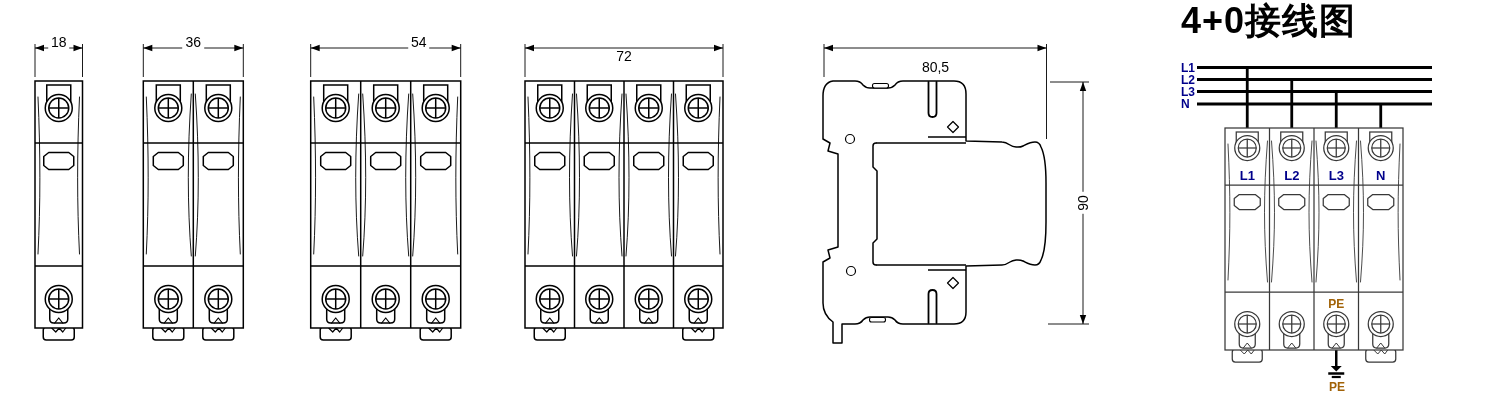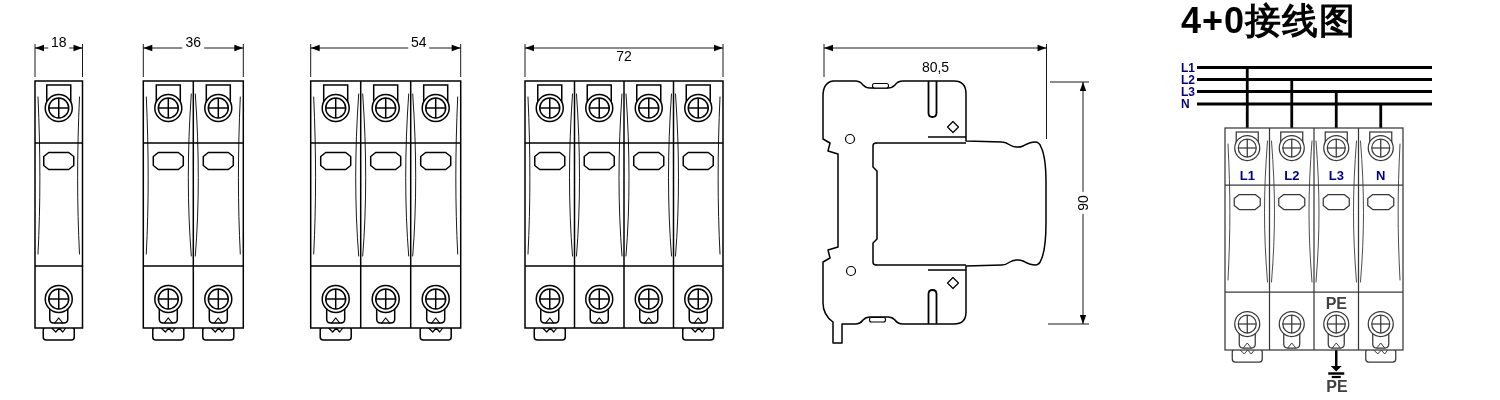--- a/index.html
+++ b/index.html
@@ -8,22 +8,22 @@
   #art{position:absolute;left:0;top:0;}
   .dim{position:absolute;transform:translate(-50%,-50%);font-size:14px;color:#000;
        background:#fff;padding:0 3px;white-space:nowrap;line-height:1;}
   .dim-rot{transform:translate(-50%,-50%) rotate(-90deg);}
   .wtitle{position:absolute;font-size:36px;font-weight:bold;color:#000;line-height:1;
           white-space:nowrap;letter-spacing:1px;}
   .buslabel{position:absolute;transform:translateY(-50%);font-size:12px;font-weight:bold;
             color:#00008B;line-height:1;}
   .termlabel{position:absolute;transform:translate(-50%,-50%);font-size:13px;font-weight:bold;
              color:#00008B;line-height:1;}
-  .pelabel{position:absolute;transform:translate(-50%,-50%);font-size:16px;font-weight:bold;
-           color:#404040;line-height:1;}
+  .pelabel{position:absolute;transform:translate(-50%,-50%);font-size:12px;font-weight:bold;
+           color:#a16207;line-height:1;}
 </style>
 </head>
 <body>
 
 <div id="canvas">
   <svg id="art" width="1500" height="400">
       <g>
         <rect x="43.25" y="327" width="31" height="13" rx="3" fill="#fff" stroke="#000" stroke-width="1.5"></rect>
         <path d="M 51.75,328 L 55.75,332 L 59.25,328 L 62.75,332 L 65.75,328" fill="none" stroke="#000" stroke-width="1.2000000000000002" stroke-linejoin="round" stroke-linecap="round"></path>
         <rect x="35" y="81" width="47.5" height="247" fill="#fff" stroke="#000" stroke-width="1.5"></rect>

